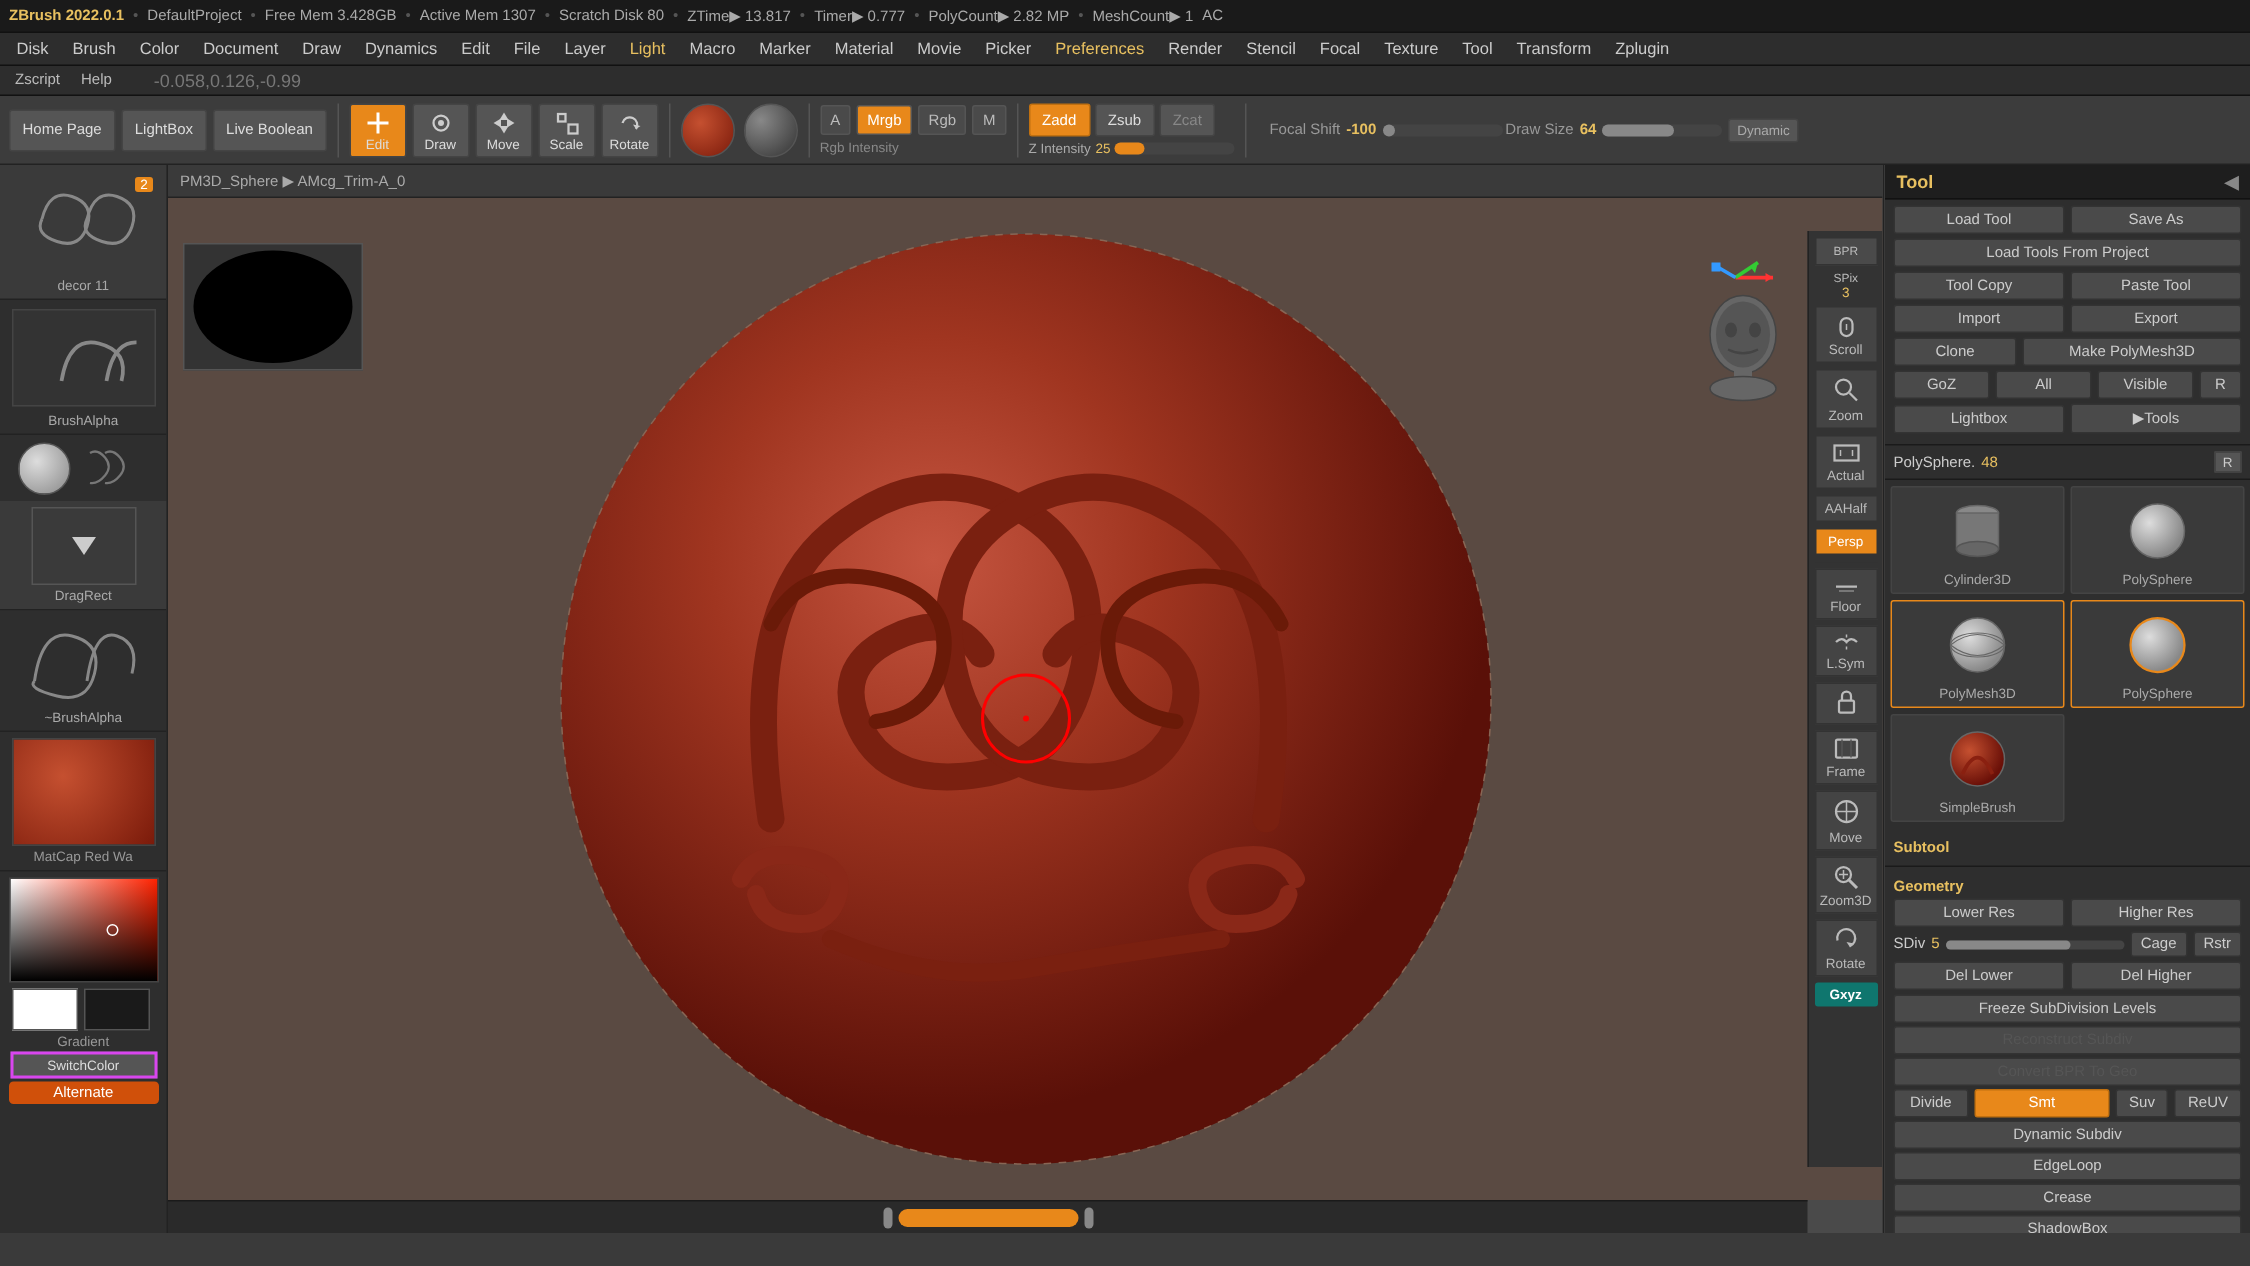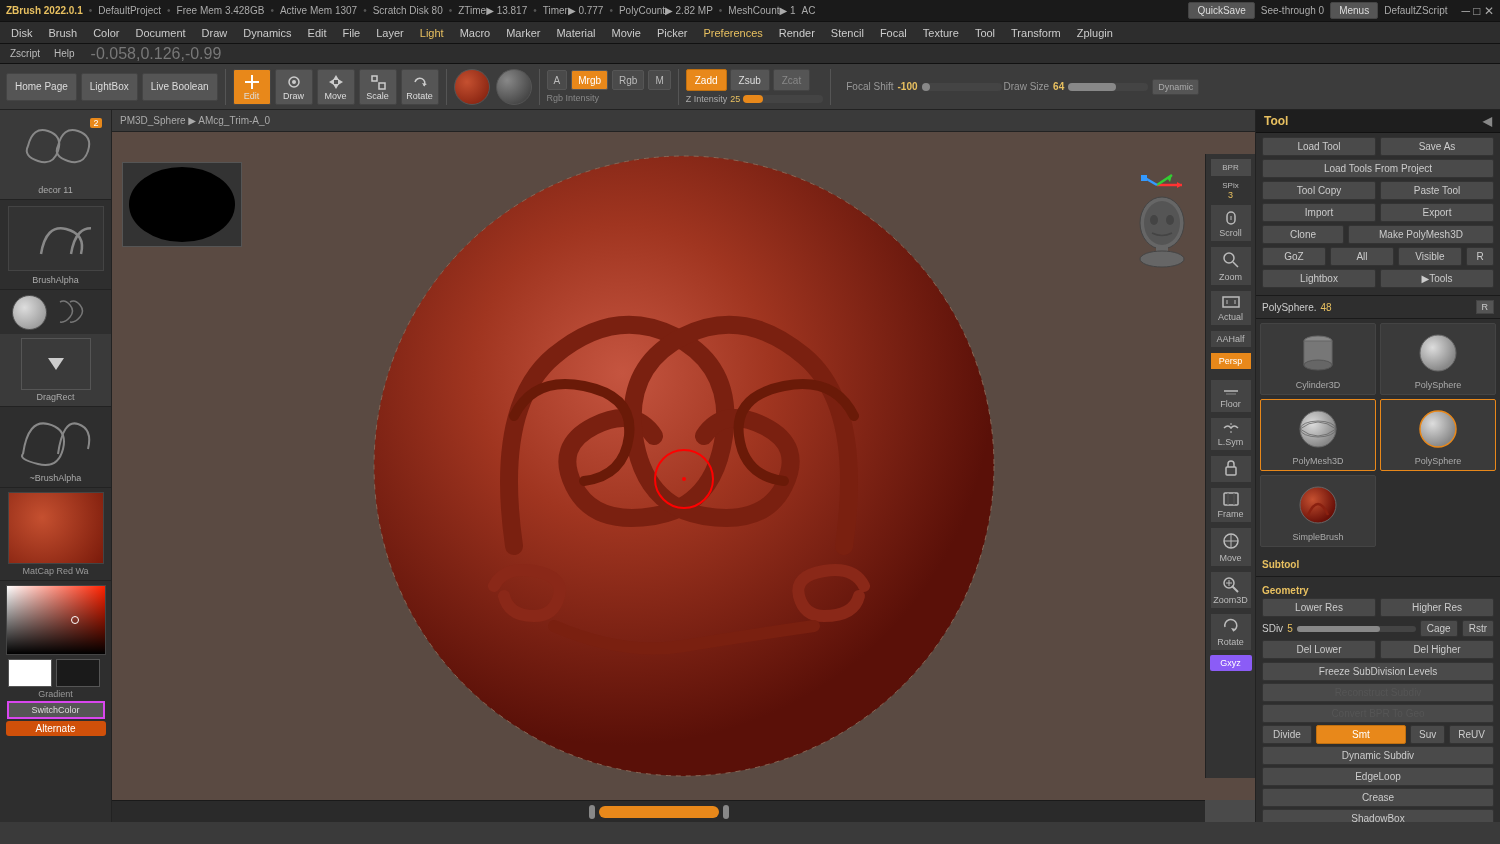--- a/index.html
+++ b/index.html
@@ -602,24 +602,24 @@
       height: 4px;
       background: red;
       top: 50%;
       left: 50%;
       transform: translate(-50%, -50%);
       border-radius: 50%;
     }
 
     
     .xyz-icon-btn {
-      background: #8b5cf6;
+      background: #0f766e;
       color: #fff;
       font-size: 9px;
-      font-weight: normal;
+      font-weight: bold;
       padding: 3px 4px;
       cursor: pointer;
       border: none;
       border-radius: 2px;
       width: 42px;
       text-align: center;
     }
 
     .orange-pill {
       background: #d0500a;
@@ -651,27 +651,20 @@
   <span>Scratch Disk 80</span>
   <span class="sep">•</span>
   <span>ZTime▶ 13.817</span>
   <span class="sep">•</span>
   <span>Timer▶ 0.777</span>
   <span class="sep">•</span>
   <span>PolyCount▶ 2.82 MP</span>
   <span class="sep">•</span>
   <span>MeshCount▶ 1</span>
   <span>AC</span>
-  <div class="quicksave-area" style="margin-left:auto;">
-    <button class="quicksave-btn">QuickSave</button>
-    <span style="color:#aaa;font-size:10px;">See-through  0</span>
-    <button class="quicksave-btn">Menus</button>
-    <span style="color:#aaa;font-size:10px;">DefaultZScript</span>
-    <span style="color:#aaa;font-size:12px;margin-left:8px;">─ □ ✕</span>
-  </div>
 </div>
 
 <div id="menu-bar">
   <div class="menu-item">Disk</div>
   <div class="menu-item">Brush</div>
   <div class="menu-item">Color</div>
   <div class="menu-item">Document</div>
   <div class="menu-item">Draw</div>
   <div class="menu-item">Dynamics</div>
   <div class="menu-item">Edit</div>
@@ -689,21 +682,21 @@
   <div class="menu-item">Focal</div>
   <div class="menu-item">Texture</div>
   <div class="menu-item">Tool</div>
   <div class="menu-item">Transform</div>
   <div class="menu-item">Zplugin</div>
 </div>
 
 <div id="menu-bar2">
   <div class="menu-item2">Zscript</div>
   <div class="menu-item2">Help</div>
-  <span style="color:#777;font-size:16px;margin-left:8px;">-0.058,0.126,-0.99</span>
+  <span style="color:#777;font-size:12px;margin-left:20px;">-0.058,0.126,-0.99</span>
 </div>
 
 <div id="toolbar">
   <button class="tool-btn">Home Page</button>
   <button class="tool-btn">LightBox</button>
   <button class="tool-btn">Live Boolean</button>
 
   <div class="toolbar-sep"></div>
 
   <div class="toolbar-group">

